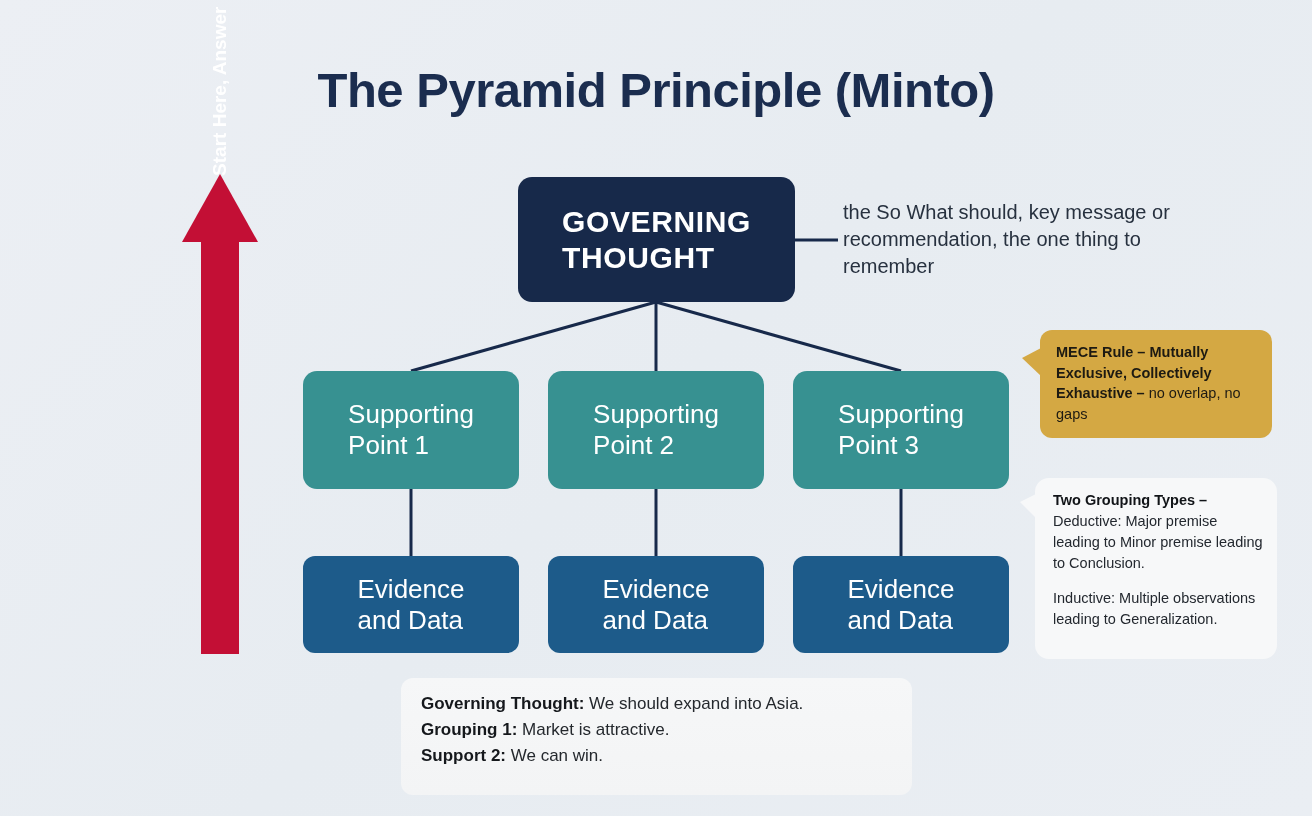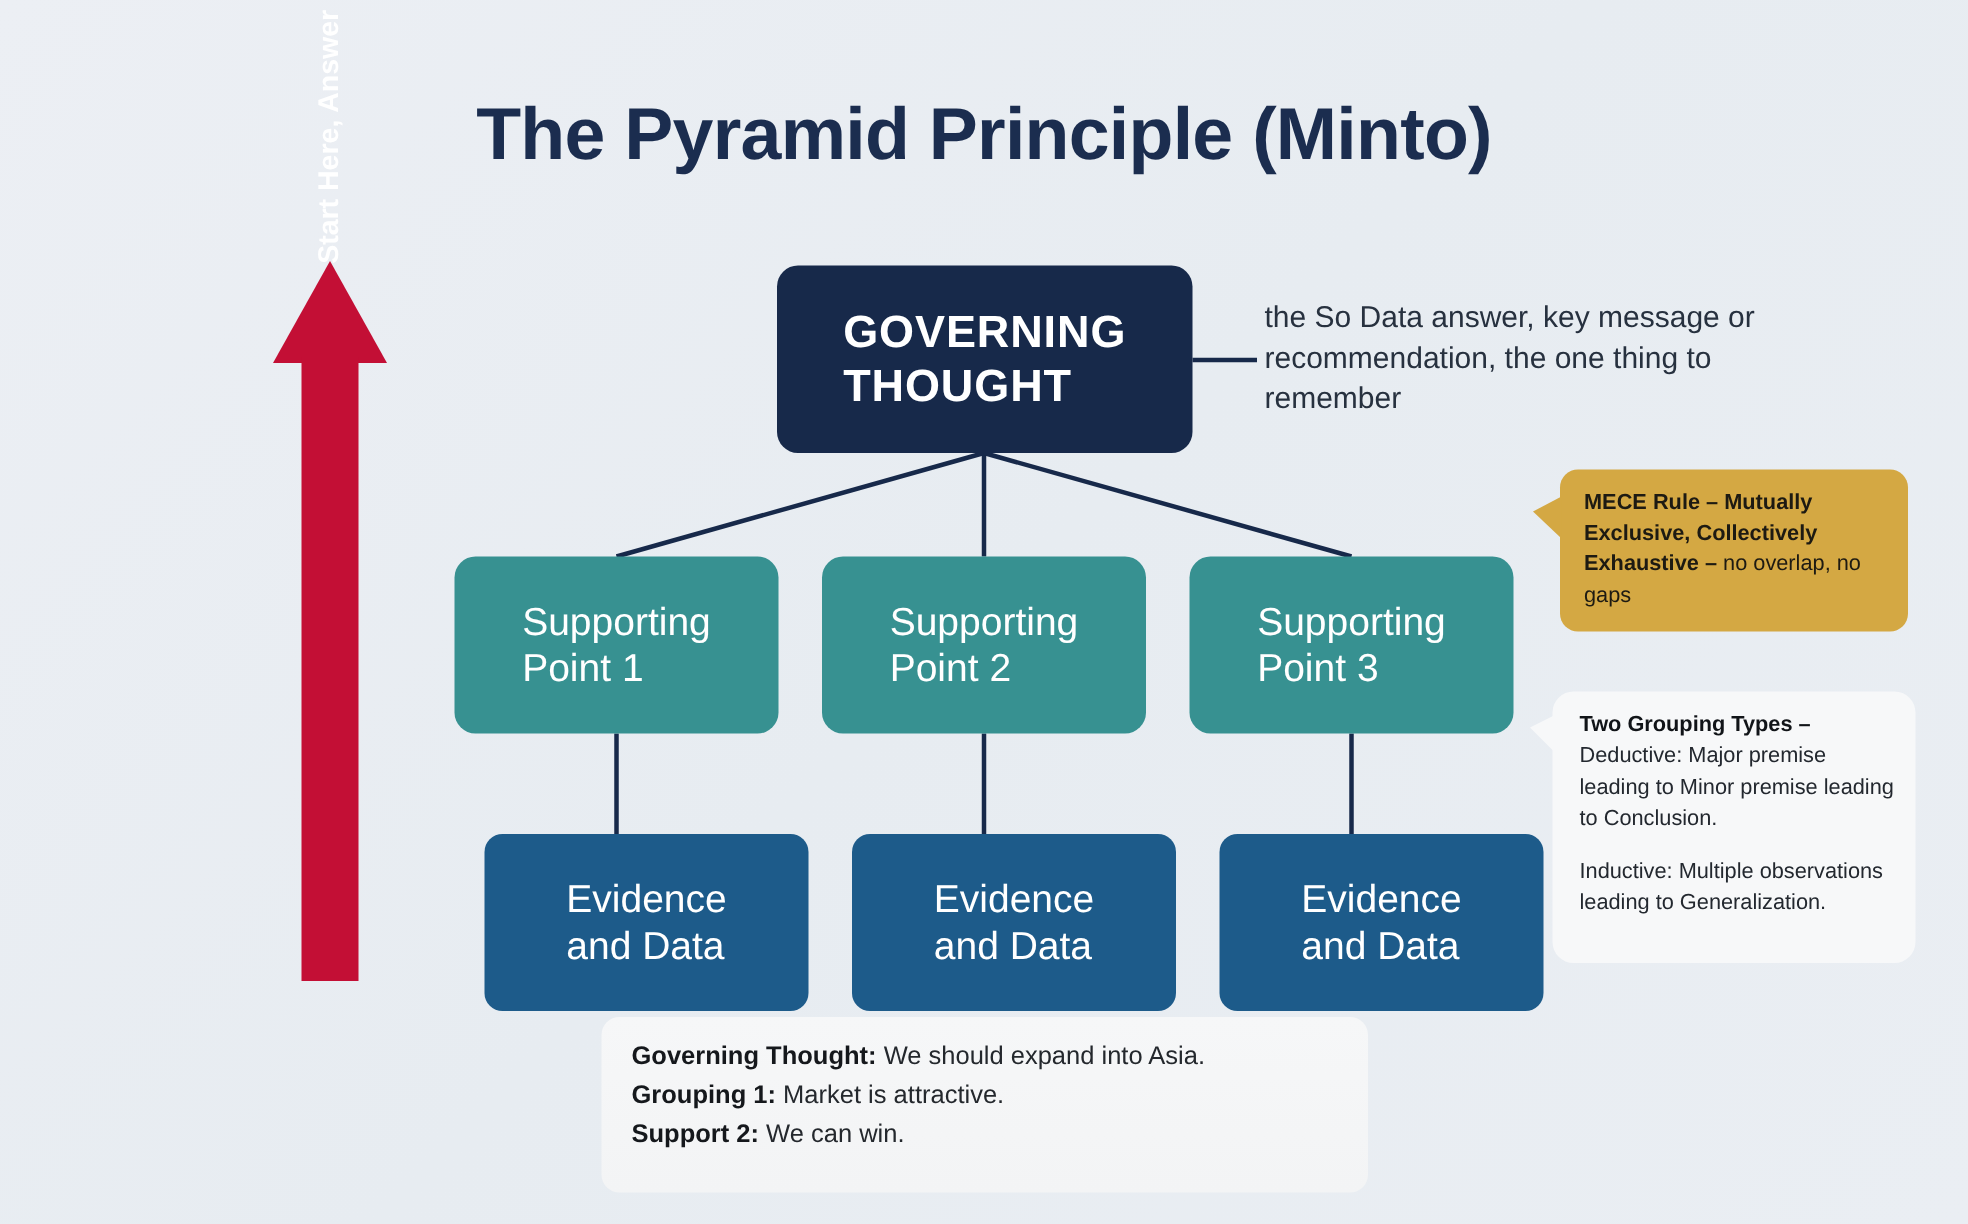--- a/index.html
+++ b/index.html
@@ -118,46 +118,46 @@
     font-size: 26px;
     font-weight: 500;
   }
   #support-1 { left: 303px; }
   #support-2 { left: 548px; }
   #support-3 { left: 793px; }
 
   .evidence {
     top: 556px;
     width: 216px;
-    height: 118px;
+    height: 97px;
     background: #1d5b8a;
     border-radius: 12px;
     font-size: 26px;
     font-weight: 500;
-    margin-left: 20px;
   }
   #evidence-1 { left: 303px; }
   #evidence-2 { left: 548px; }
   #evidence-3 { left: 793px; }
 
   
   #gt-annotation {
     position: absolute;
     left: 843px;
     top: 199px;
     width: 385px;
     font-size: 20px;
     color: #27313f;
     line-height: 1.36;
   }
 
   
   .callout {
     position: absolute;
     box-sizing: border-box;
+    margin-top: 17px;
   }
   .callout .tail {
     position: absolute;
     width: 0;
     height: 0;
   }
   #mece-callout {
     left: 1040px;
     top: 313px;
     width: 232px;
@@ -243,21 +243,21 @@
     <line x1="901" y1="489" x2="901" y2="556" stroke="#17294a" stroke-width="3"></line>
   </svg>
 
   <div class="node" id="governing-thought">
     <div>
       <span>GOVERNING</span><br>
       <span>THOUGHT</span>
     </div>
   </div>
 
-  <div id="gt-annotation">the So Data answer, key message or recommendation, the one thing to remember</div>
+  <div id="gt-annotation">the So What should, key message or recommendation, the one thing to remember</div>
 
   <div class="node support" id="support-1">
     <div>
       <span>Supporting</span><br>
       <span>Point 1</span>
     </div>
   </div>
   <div class="node support" id="support-2">
     <div>
       <span>Supporting</span><br>

